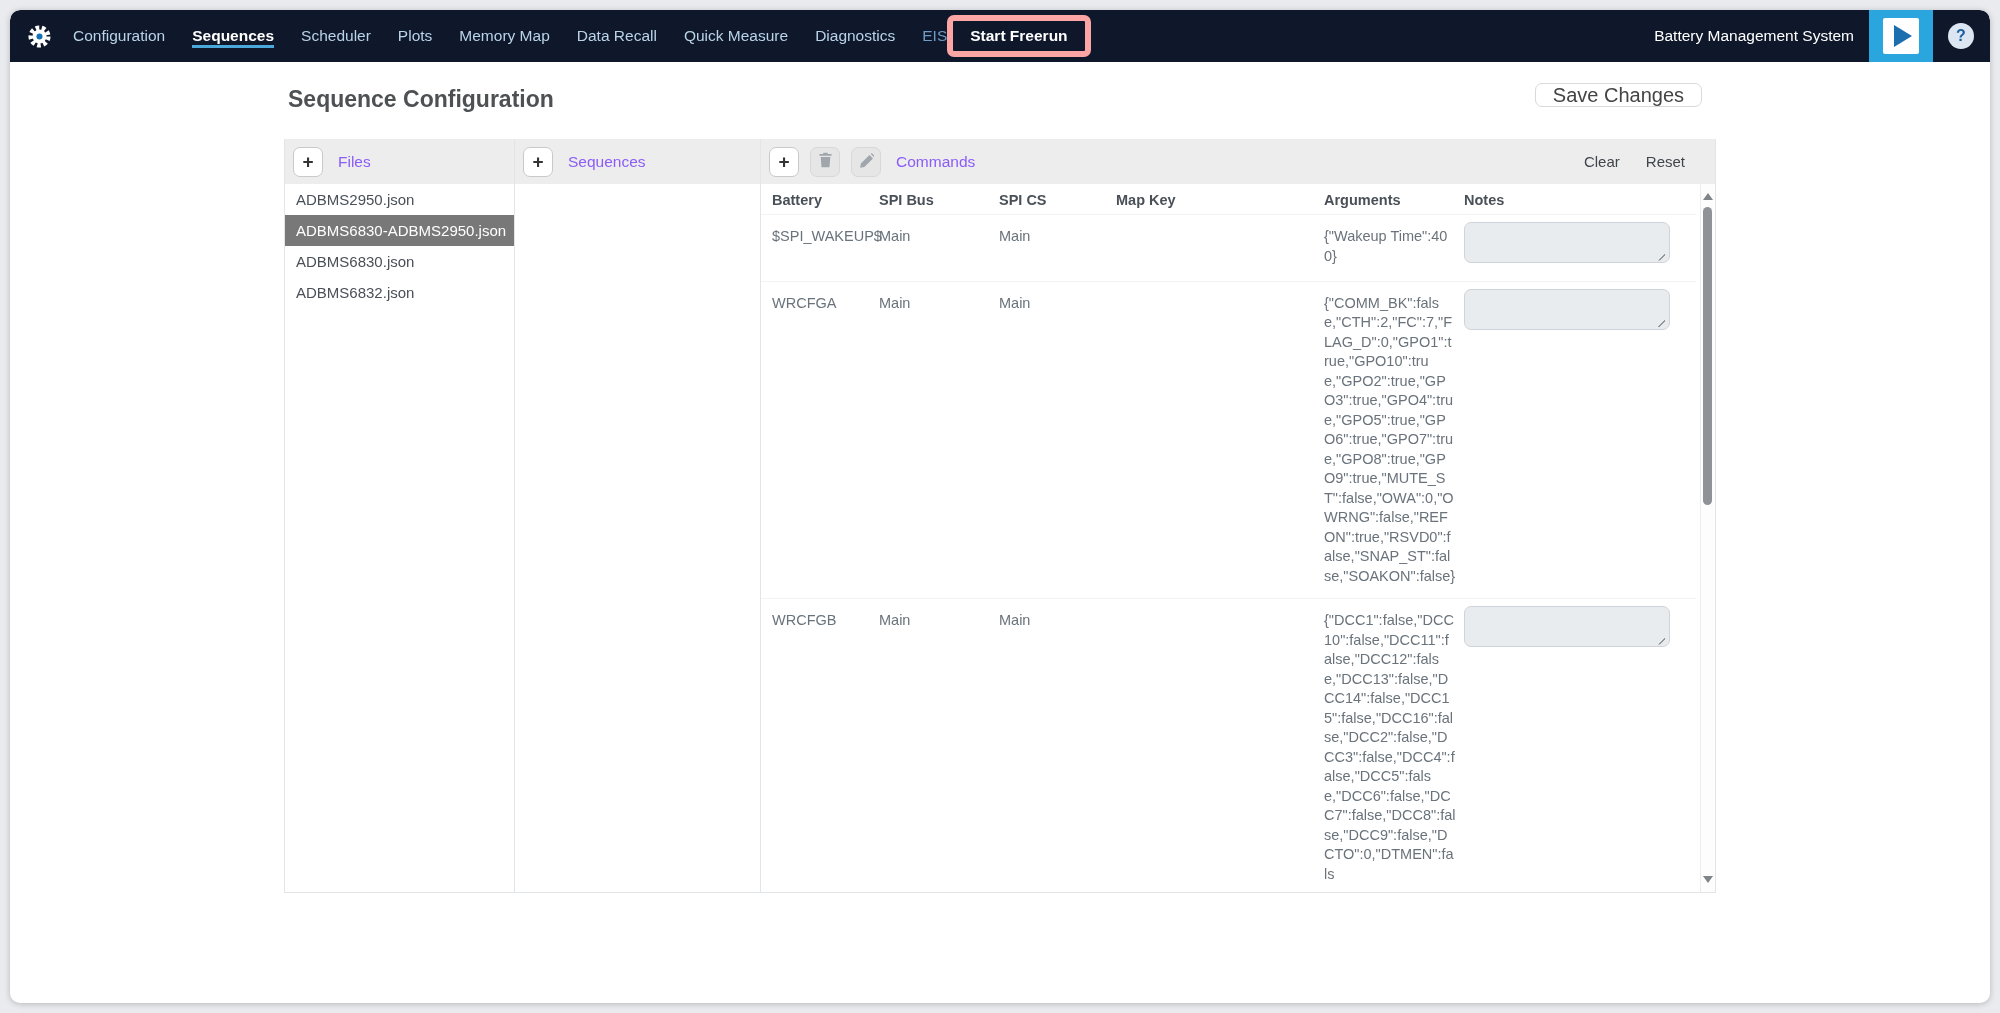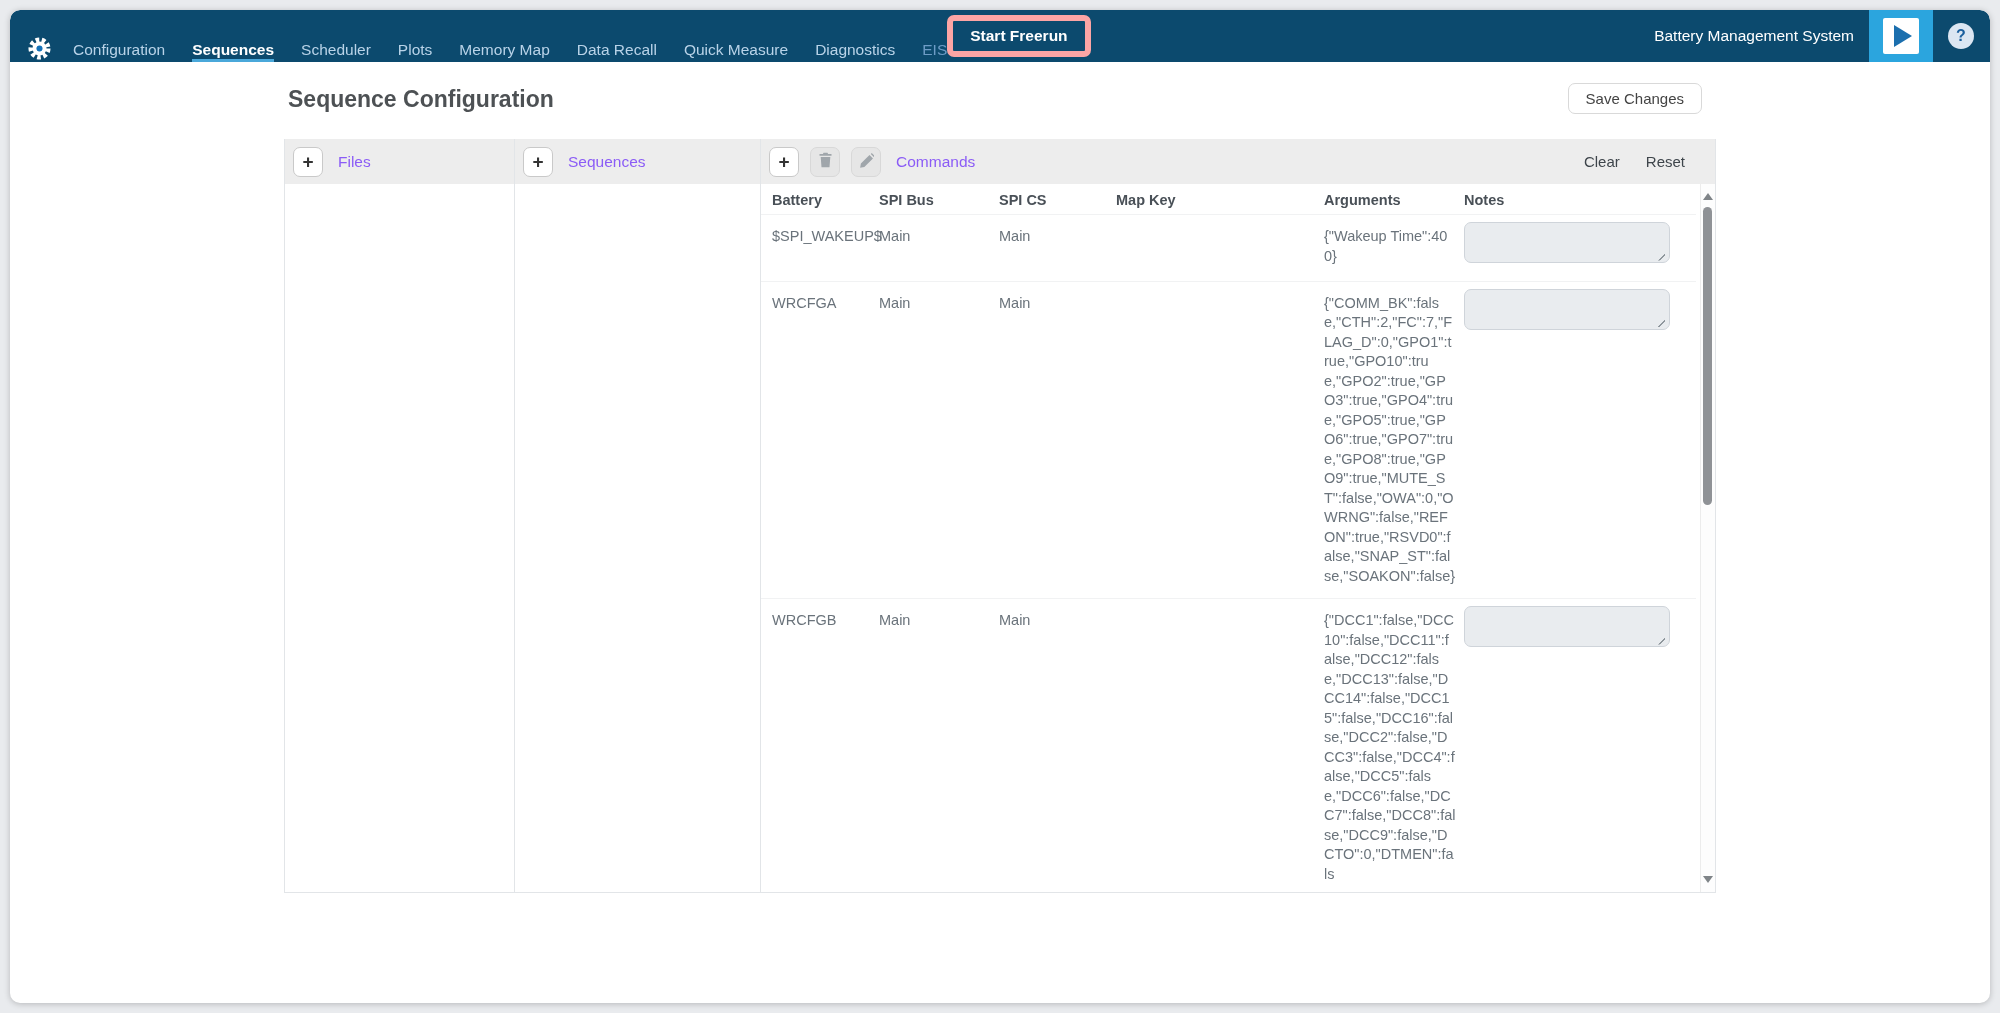--- a/index.html
+++ b/index.html
@@ -10,21 +10,21 @@
     position:relative; overflow:hidden;
   }
   .card {
     position:absolute; left:10px; top:10px; width:1980px; height:993px;
     background:#fff; border-radius:10px;
     box-shadow:0 1px 6px rgba(0,0,0,.22);
     overflow:hidden;
   }
   
   .navbar {
-    height:52px; background:#0c4a6e; display:flex; align-items:flex-end;
+    height:52px; background:#0f172a; display:flex; align-items:center;
     padding-left:16px; border-radius:10px 10px 0 0;
   }
   .gear-wrap { display:flex; align-items:center; margin-right:20px; }
   .nav-items { display:flex; align-items:stretch; gap:27px; }
   .nav-item {
     display:flex; align-items:center; color:#b9d3e8; font-size:15.5px;
     cursor:pointer; border-bottom:3px solid transparent; padding-top:3px;
     white-space:nowrap;
   }
   .nav-item.active { color:#fff; font-weight:bold; border-bottom-color:#4aa8da; }
@@ -53,23 +53,23 @@
     width:26px; height:26px; border-radius:50%; background:#dbe6f2;
     color:#1a5f9e; font-weight:bold; font-size:16px; margin:0 16px 0 15px;
     display:flex; align-items:center; justify-content:center; cursor:pointer;
   }
   
   .page-title {
     position:absolute; left:278px; top:76px; font-size:23px; font-weight:600;
     color:#4d5154;
   }
   .save-btn {
-    position:absolute; right:288px; top:73px; height:31px; padding:0 17px;
+    position:absolute; right:288px; top:73px; height:24px; padding:0 17px;
     background:#fff; border:1px solid #d9d9d9; border-radius:7px;
-    color:#444; font-size:15px; font-family:inherit; cursor:pointer;
+    color:#444; font-size:20px; font-family:inherit; cursor:pointer;
   }
   
   .panels {
     position:absolute; left:274px; top:129px; width:1432px; height:754px;
     display:flex; border:1px solid #e2e5e8; border-top:none;
     background:#fff;
   }
   .panel { display:flex; flex-direction:column; }
   .panel-files { width:230px; border-right:1px solid #e2e5e8; }
   .panel-seqs  { width:246px; border-right:1px solid #e2e5e8; }
@@ -206,20 +206,26 @@
   <button class="save-btn">Save Changes</button>
 
   <div class="panels">
 
     <div class="panel panel-files">
       <div class="panel-header">
         <button class="icon-btn">
           <span>+</span>
         </button>
         <span class="panel-label">Files</span>
+      </div>
+      <div class="list">
+        <div class="list-item">ADBMS2950.json</div>
+        <div class="list-item selected">ADBMS6830-ADBMS2950.json</div>
+        <div class="list-item">ADBMS6830.json</div>
+        <div class="list-item">ADBMS6832.json</div>
       </div>
     </div>
 
     <div class="panel panel-seqs">
       <div class="panel-header">
         <button class="icon-btn">
           <span>+</span>
         </button>
         <span class="panel-label">Sequences</span>
       </div>

